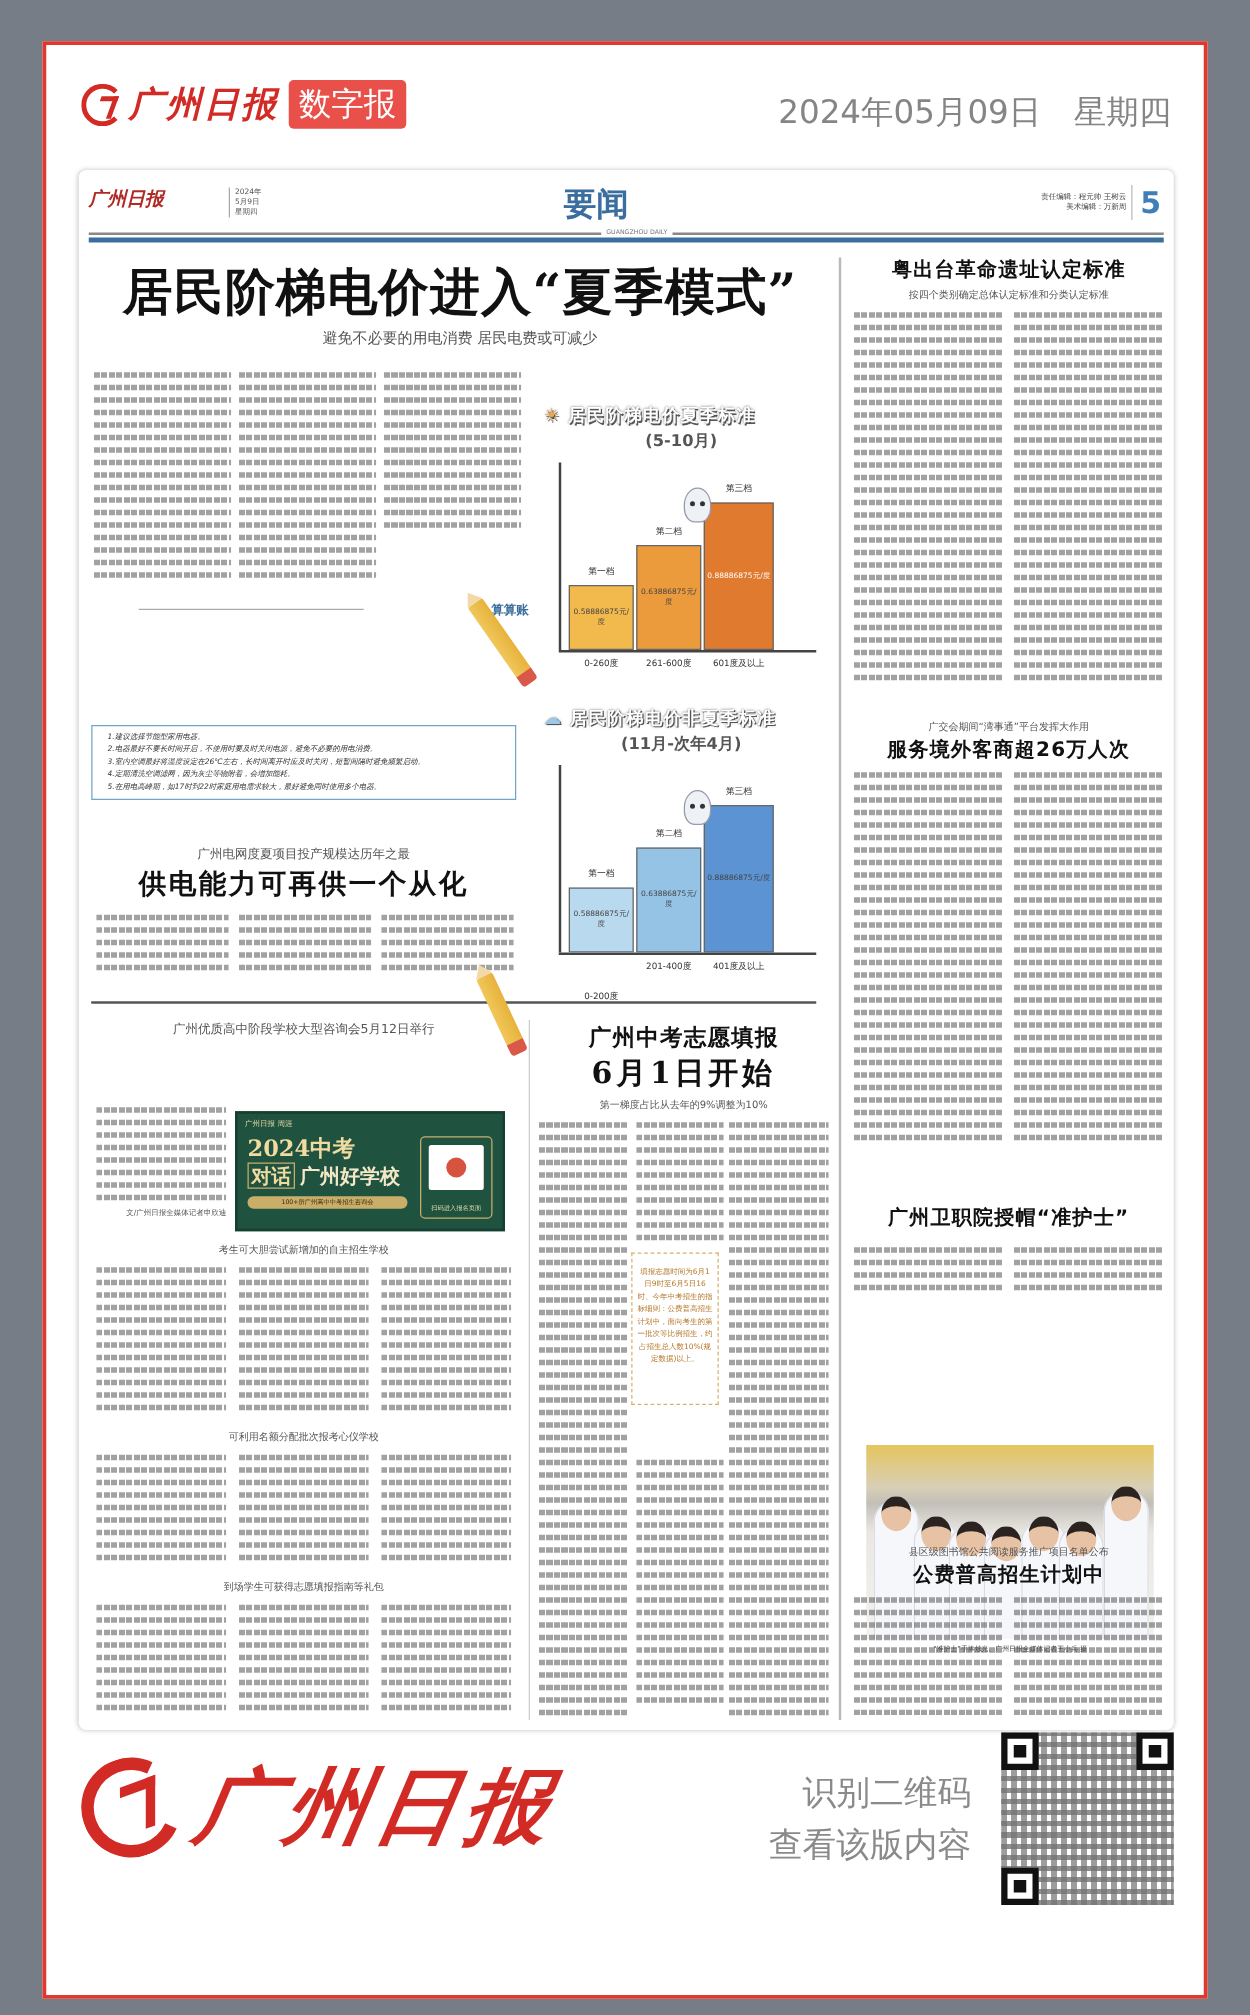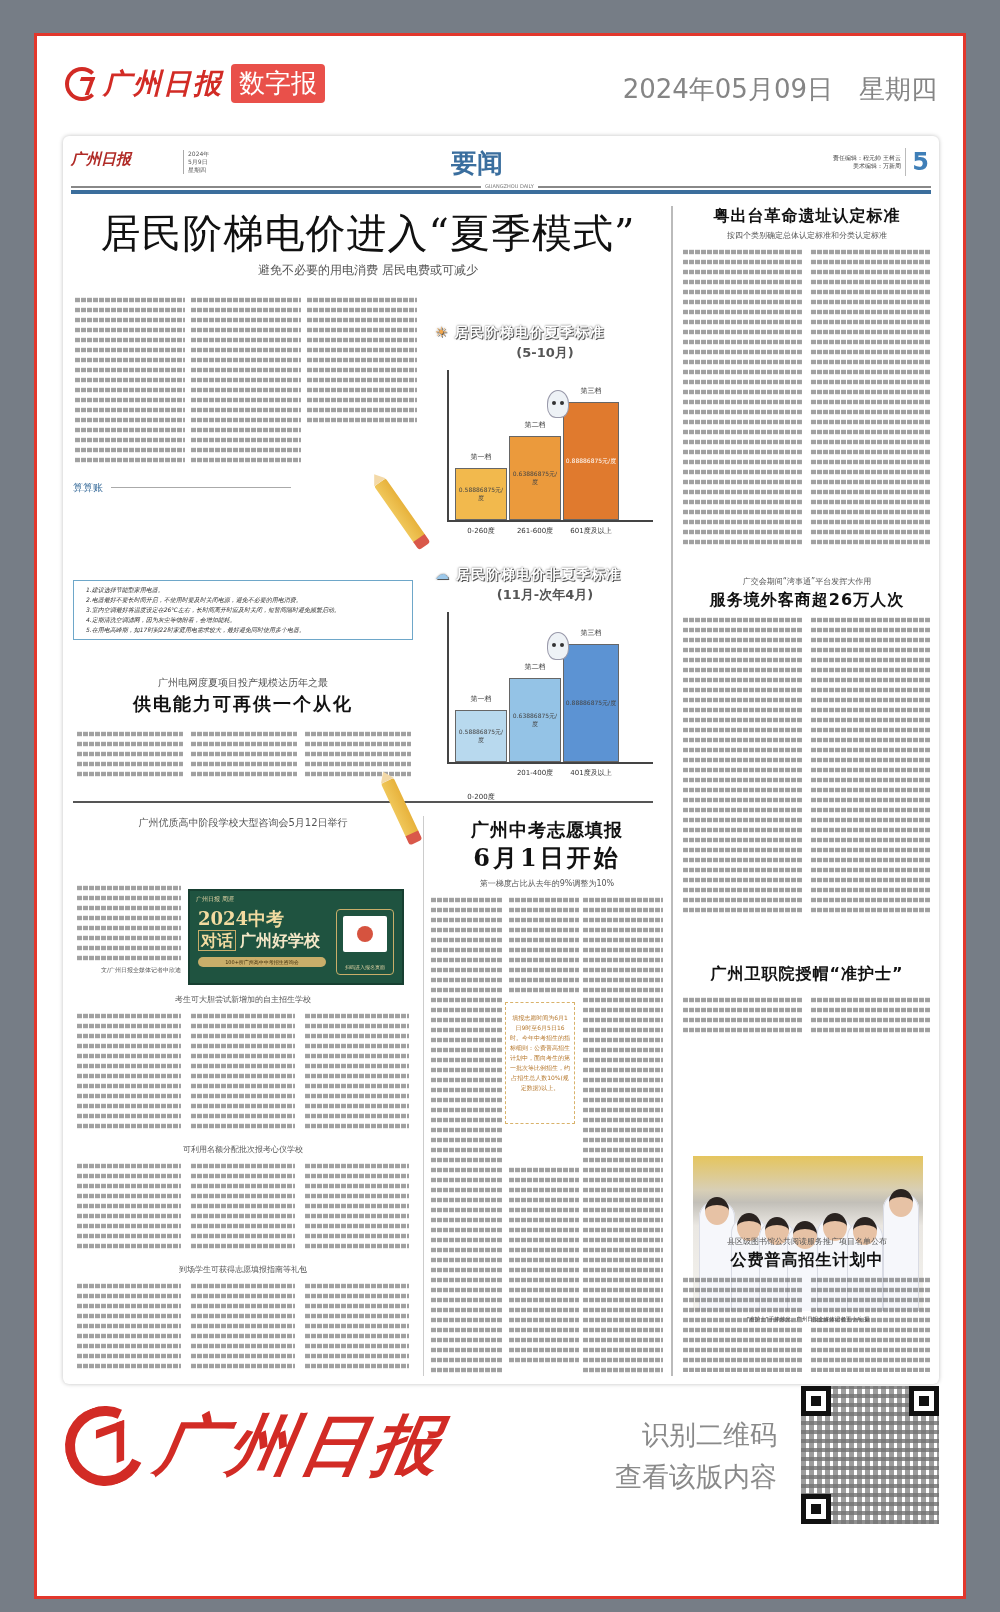--- a/index.html
+++ b/index.html
@@ -19,40 +19,40 @@
   .masthead { position: absolute; left: 8px; top: 6px; width: 860px; height: 48px; }
   .mh-logo { position: absolute; left: 0; top: 8px; font-family: "DejaVu Serif", serif; font-style: italic; font-size: 15px; color: #b02a26; font-weight: bold; }
   .mh-date { position: absolute; left: 112px; top: 8px; font-size: 6px; color: #555; line-height: 8px; border-left: 1px solid #aaa; padding-left: 4px; width: 40px; }
   .mh-section { position: absolute; left: 380px; top: 4px; font-family: "DejaVu Serif", serif; font-size: 26px; color: #3a6e9e; font-weight: bold; }
   .mh-editors { position: absolute; right: 30px; top: 12px; font-size: 6px; color: #444; text-align: right; line-height: 8px; }
   .mh-num { position: absolute; right: 2px; top: 6px; font-size: 24px; color: #3f7fb8; font-weight: bold; border-left: 1px solid #bbb; padding-left: 6px; }
   .mh-rule { position: absolute; left: 0; top: 44px; width: 100%; height: 2px; background: #888; }
   .mh-rule2 { position: absolute; left: 0; top: 48px; width: 100%; height: 4px; background: #3b6e9c; }
   .mh-sub { position: absolute; left: 410px; top: 41px; font-size: 5px; color: #777; background: #fff; padding: 0 4px; }
 
-  .headline { position: absolute; left: 10px; top: 70px; width: 590px; text-align: center; font-family: "DejaVu Serif", serif; font-weight: normal; font-size: 40px; color: #111; letter-spacing: 1px; }
+  .headline { position: absolute; left: 10px; top: 70px; width: 590px; text-align: center; font-family: "DejaVu Serif", serif; font-weight: bold; font-size: 40px; color: #111; letter-spacing: 1px; }
   .subhead { position: absolute; left: 10px; top: 126px; width: 590px; text-align: center; font-size: 12px; color: #555; }
 
   .txt { position: absolute; font-size: 5px; line-height: 8px; color: #333; overflow: hidden; }
   .txt div { height: 8px; background: repeating-linear-gradient(90deg, #555 0 5px, transparent 5px 6px); opacity: 0.55; margin-bottom: 2px; transform: scaleY(0.55); }
 
   .chart { position: absolute; }
   .chart-title { font-size: 14px; font-weight: bold; color: #fff; text-shadow: 0 0 2px #555, 1px 1px 0 #555; letter-spacing: 1px; white-space: nowrap; }
   .chart-sub { font-size: 13px; font-weight: bold; color: #555; text-align: center; margin-top: 2px; }
   .plot { position: relative; width: 220px; height: 180px; margin-top: 8px; }
   .axis-y { position: absolute; left: 12px; top: 0; width: 2px; height: 150px; background: #444; }
   .axis-x { position: absolute; left: 12px; top: 150px; width: 206px; height: 2px; background: #444; }
   .bar { position: absolute; bottom: 30px; border: 1px solid #666; display: flex; align-items: center; justify-content: center; text-align: center; font-size: 6px; color: #444; line-height: 8px; }
   .bar-tier { position: absolute; font-size: 7px; color: #333; text-align: center; width: 50px; }
   .xlabel { position: absolute; top: 156px; font-size: 7px; color: #333; width: 60px; text-align: center; }
   .mascot { position: absolute; width: 22px; height: 28px; border-radius: 50% 50% 40% 40%; background: #eef2f6; border: 1px solid #99a; }
   .mascot:before { content:""; position:absolute; left:4px; top:10px; width:4px; height:4px; border-radius:50%; background:#333; box-shadow: 8px 0 0 #333; }
 
   .calc { position: absolute; left: 10px; top: 345px; width: 350px; }
-  .calc-label { font-size: 10px; color: #3b6e9c; font-weight: normal; }
+  .calc-label { font-size: 10px; color: #3b6e9c; font-weight: bold; text-align: right; }
   .calc-line { position: absolute; left: 38px; top: 6px; width: 180px; height: 1px; background: #aaa; }
   .calc-box { margin-top: 8px; background: #dceaf5; padding: 6px 12px; font-size: 6.5px; line-height: 10px; color: #333; clip-path: polygon(0 0, 92% 0, 100% 100%, 0 100%); }
   .calc-box .or { color: #e08a2c; font-weight: bold; font-size: 8px; }
   .pencil { position: absolute; width: 14px; height: 70px; background: linear-gradient(90deg,#f0c75a,#e7b23c); border-radius: 2px; transform: rotate(-35deg); }
   .pencil:before { content:""; position:absolute; top:-10px; left:0; border-left:7px solid transparent; border-right:7px solid transparent; border-bottom:10px solid #f3d9a8; }
   .pencil:after { content:""; position:absolute; bottom:-8px; left:0; width:14px; height:10px; background:#d9584a; border-radius:0 0 3px 3px; }
 
   .tips { position: absolute; left: 10px; top: 440px; width: 340px; }
   .tips-head { height: 24px; background: #dceaf5; border-radius: 2px; display: flex; align-items: center; }
   .tips-icon { width: 20px; height: 20px; border: 3px solid #3fa0a6; border-radius: 50%; margin-left: 56px; margin-right: 12px; position: relative; }
@@ -237,21 +237,21 @@
       <div class="tips-body">
         <p>1.建议选择节能型家用电器。</p>
         <p>2.电器最好不要长时间开启，不使用时要及时关闭电源，避免不必要的用电消费。</p>
         <p>3.室内空调最好将温度设定在26℃左右，长时间离开时应及时关闭，短暂间隔时避免频繁启动。</p>
         <p>4.定期清洗空调滤网，因为灰尘等物附着，会增加能耗。</p>
         <p>5.在用电高峰期，如17时到22时家庭用电需求较大，最好避免同时使用多个电器。</p>
       </div>
     </div>
 
     <div class="sec-kicker" style="left:10px;top:540px;width:340px;">广州电网度夏项目投产规模达历年之最</div>
-    <div class="sec-title" style="left:10px;top:556px;width:340px;font-size:18px;">供电能力可再供一个从化</div>
+    <div class="sec-title" style="left:10px;top:556px;width:340px;font-size:22px;">供电能力可再供一个从化</div>
     <div class="txt" style="left:14px;top:594px;width:106px;height:50px;">
         <div></div>
         <div></div>
         <div></div>
         <div></div>
         <div></div>
       </div>
     <div class="txt" style="left:128px;top:594px;width:106px;height:50px;">
         <div></div>
         <div></div>

